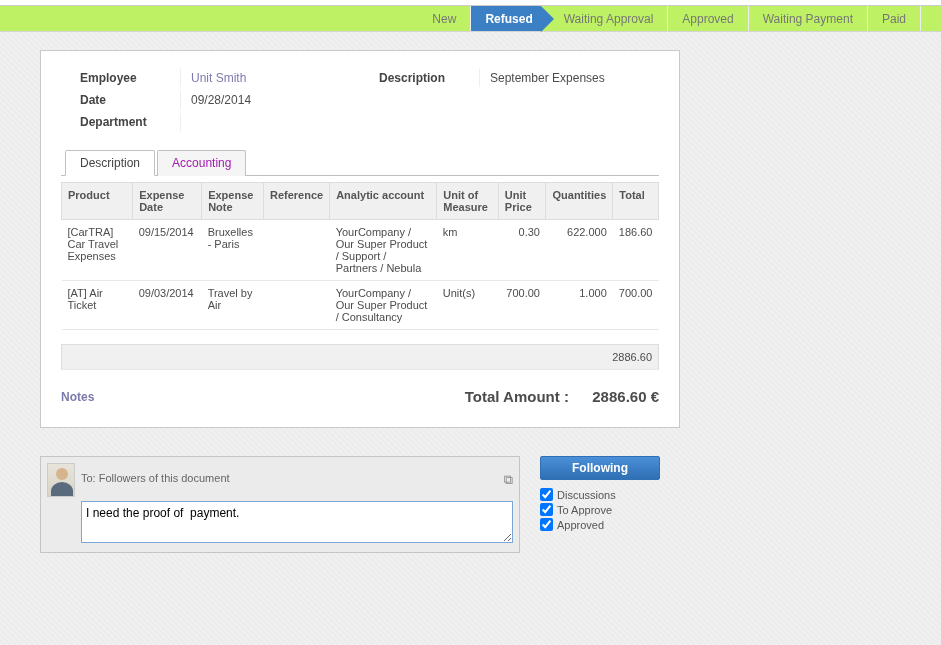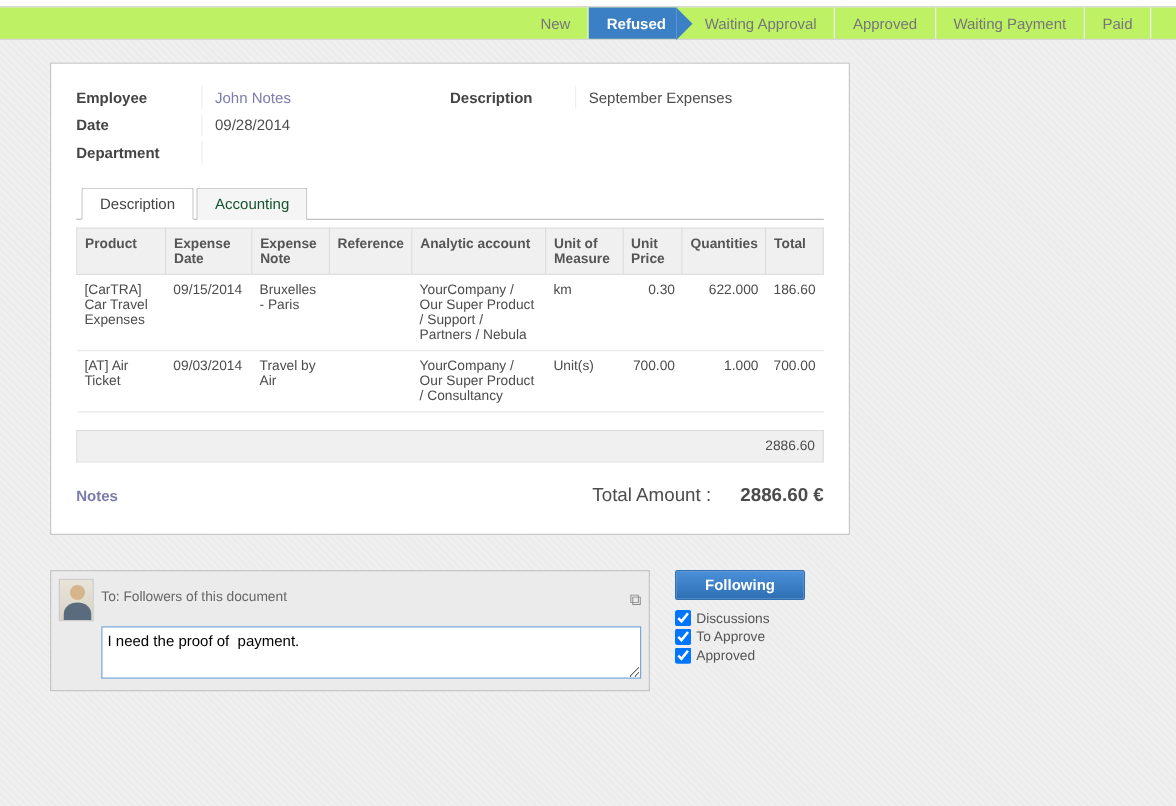--- a/index.html
+++ b/index.html
@@ -55,37 +55,37 @@
   .page-wrap { padding: 18px 40px; }
   .sheet {
     background: #fff;
     border: 1px solid #c9c9c9;
     padding: 0;
     max-width: 640px;
   }
   .sheet-inner { padding: 18px 20px 12px 20px; }
   .head-row { display: flex; }
   .head-col { flex: 1; display: flex; flex-direction: column; gap: 4px; }
-  .head-pair { display: flex; line-height: 18px; }
+  .head-pair { display: flex; line-height: 18px; margin-left: 19px; }
   .head-label { width: 100px; font-weight: bold; color: #444; }
   .head-val { padding-left: 10px; border-left: 1px solid #eee; min-height: 18px; }
   .link { color: #7c7bad; }
   .tabs {
     margin-top: 18px;
     border-bottom: 1px solid #c0c0c0;
     display: flex;
     gap: 2px;
     padding-left: 4px;
   }
   .tab {
     padding: 5px 14px;
     border: 1px solid #c0c0c0;
     border-bottom: none;
     background: #f5f5f5;
-    color: #14532d;
+    color: #a21caf;
     position: relative;
     top: 1px;
     border-radius: 2px 2px 0 0;
     font-size: 12px;
   }
   .tab.active {
     background: #fff;
     color: #444;
     border-bottom: 1px solid #fff;
   }
@@ -121,21 +121,21 @@
     justify-content: space-between;
     align-items: center;
     margin-top: 18px;
     padding-bottom: 10px;
   }
   .notes-h {
     color: #7c7bad;
     font-size: 12px;
     font-weight: bold;
   }
-  .total-label { font-weight: normal; font-size: 15px; }
+  .total-label { font-weight: bold; font-size: 15px; }
   .total-val { font-weight: bold; font-size: 15px; margin-left: 20px; }
 
   .chatter {
     max-width: 640px;
     margin-top: 28px;
     display: flex;
     gap: 20px;
   }
   .chatter-left { flex: 1; }
   .compose {
@@ -174,21 +174,21 @@
     border: 1px solid #7ba7d7;
     outline: none;
     resize: vertical;
     padding: 4px;
     font-family: inherit;
     font-size: 12px;
   }
 
   .chatter-right { width: 140px; }
   .follow-btn {
-    display:block; width:104px; text-align:center;
+    display:block; width:120px; text-align:center;
     background: linear-gradient(#4a90d9, #2f6fb3);
     color:#fff; border:1px solid #2f6fb3;
     padding:4px 0; font-weight:bold; font-size:12px;
     border-radius:2px; margin-bottom:8px;
   }
   .check-row { display:flex; align-items:center; gap:4px; font-size:11px; color:#555; margin:2px 0; }
   .check-row input { margin:0; }
 </style>
 </head>
 <body>
@@ -204,21 +204,21 @@
     <div class="status-step">Paid</div>
   </div>
 
 <div class="page-wrap">
   <div class="sheet">
     <div class="sheet-inner">
       <div class="head-row">
         <div class="head-col">
           <div class="head-pair">
             <div class="head-label">Employee</div>
-            <div class="head-val link">John Notes</div>
+            <div class="head-val link">Unit Smith</div>
           </div>
           <div class="head-pair">
             <div class="head-label">Date</div>
             <div class="head-val">09/28/2014</div>
           </div>
           <div class="head-pair">
             <div class="head-label">Department</div>
             <div class="head-val"></div>
           </div>
         </div>

